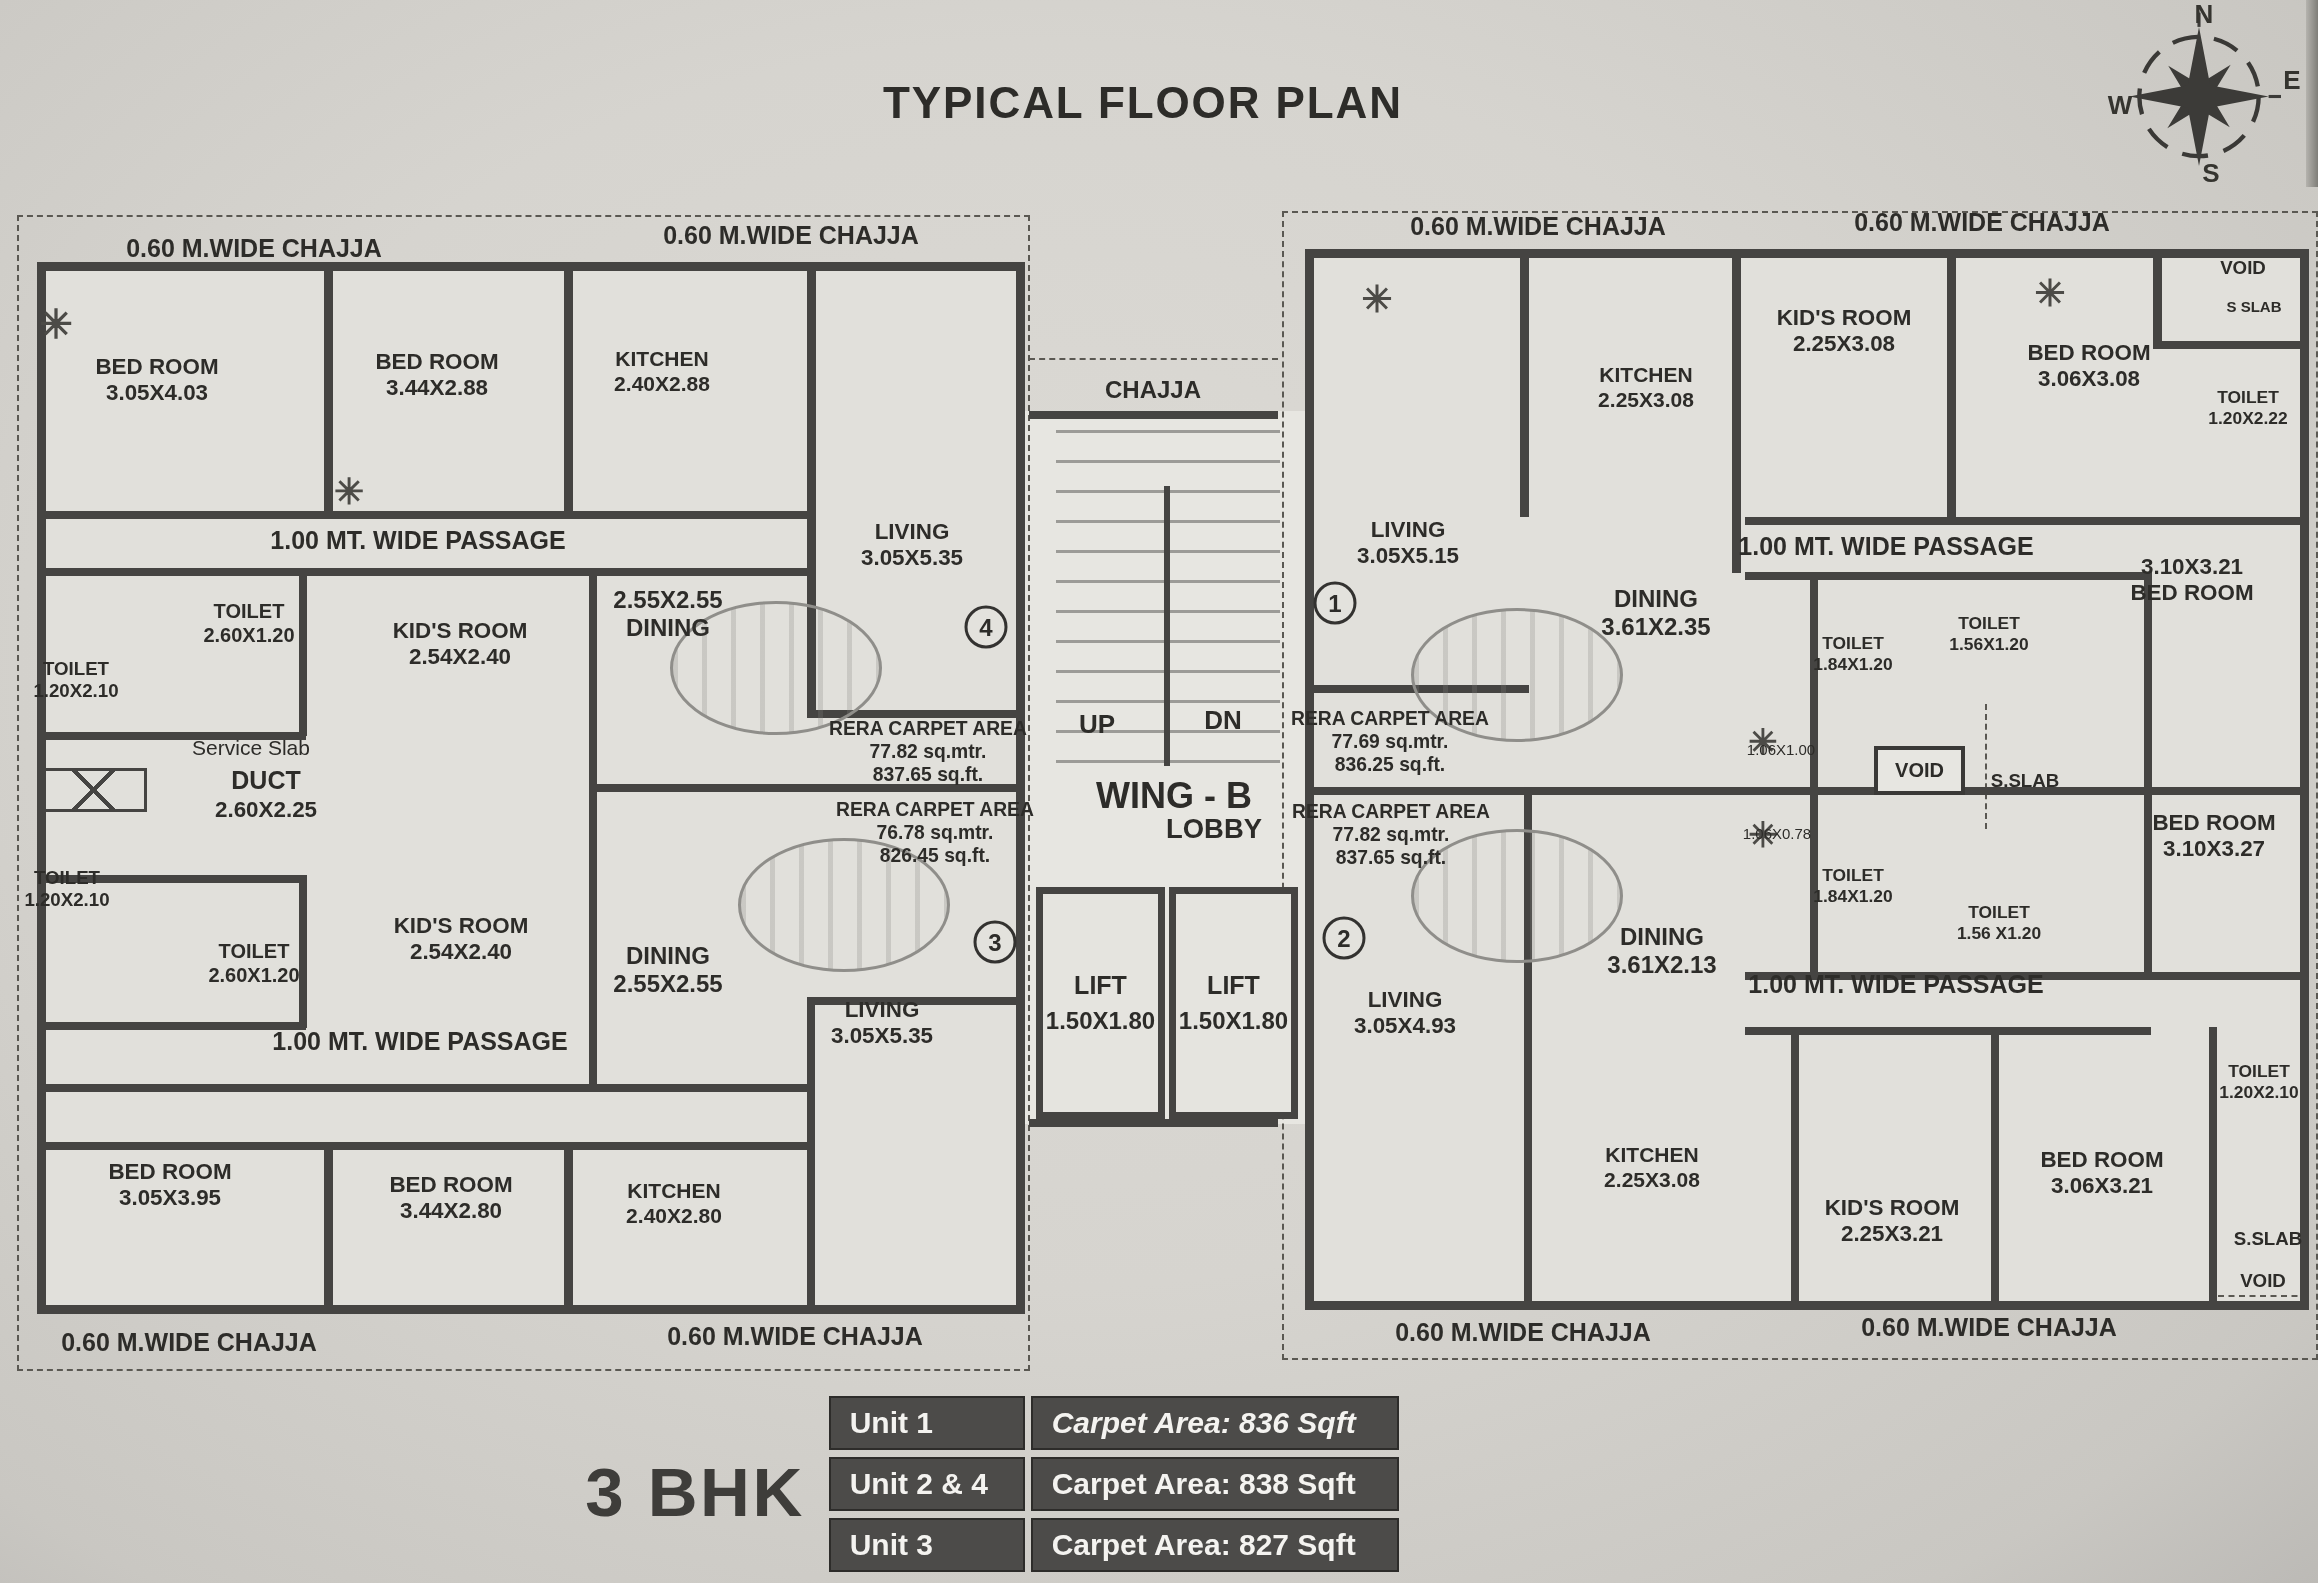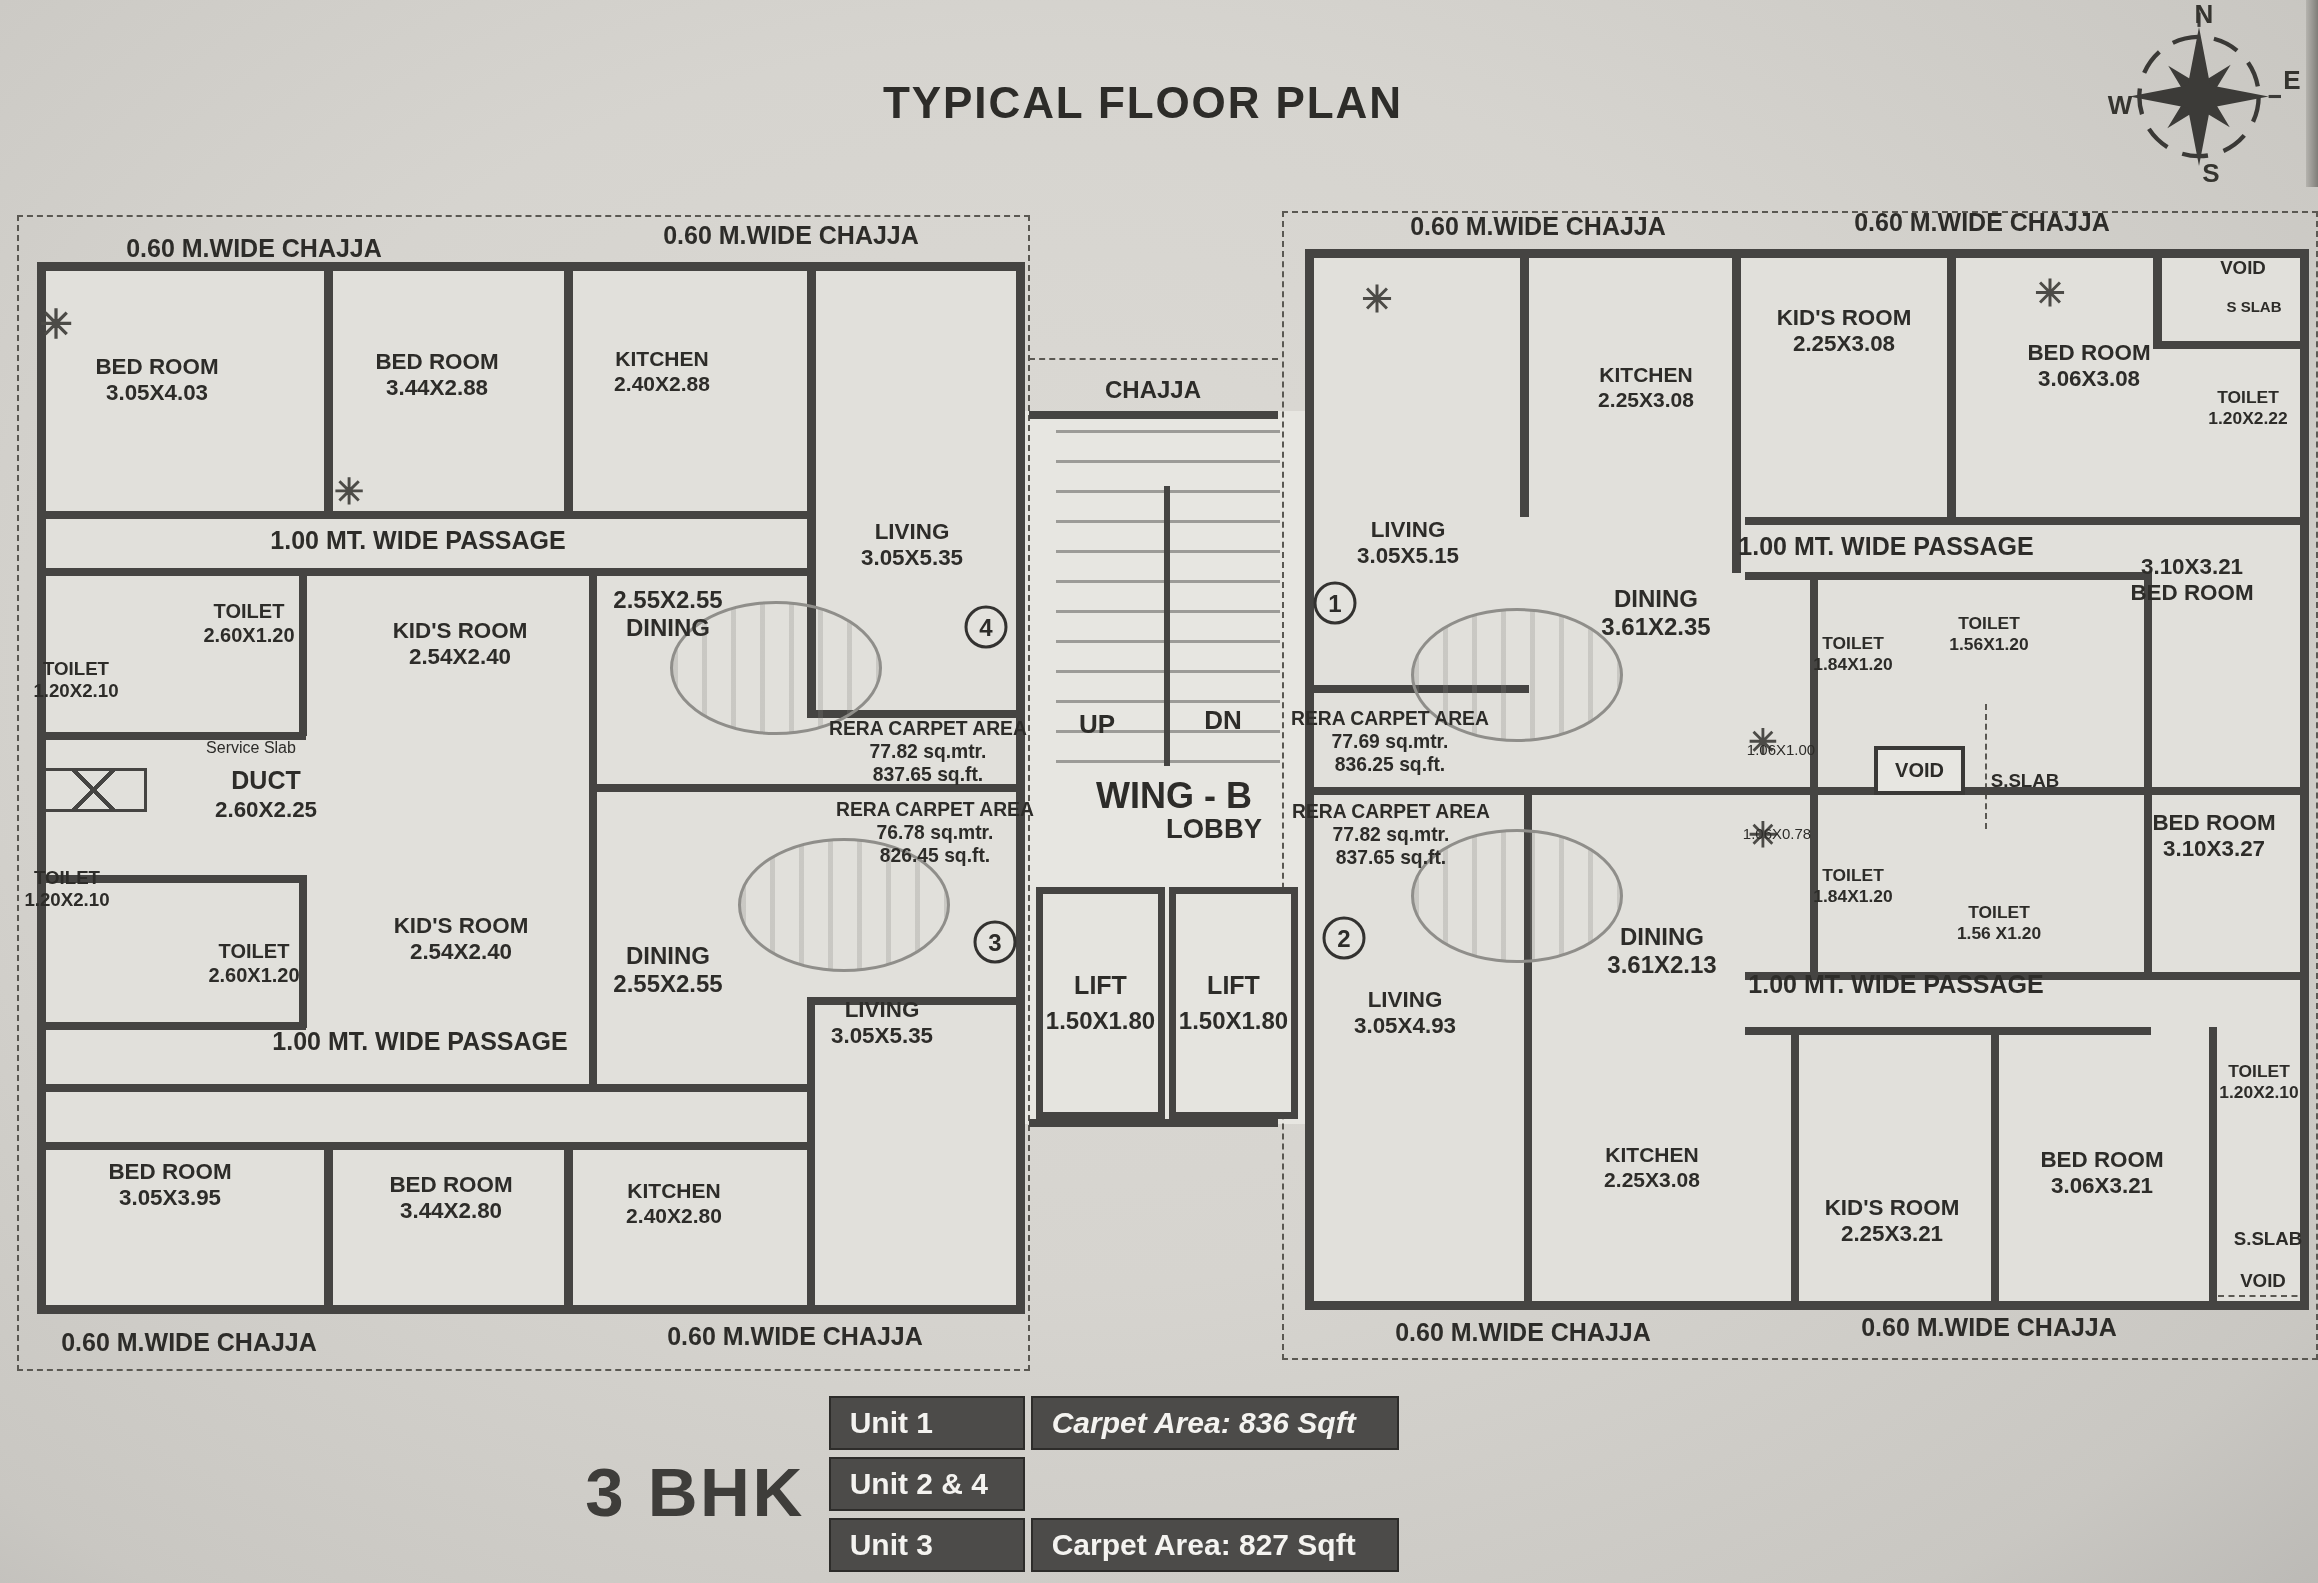--- a/index.html
+++ b/index.html
@@ -183,21 +183,21 @@
     <div>DINING</div>
   </div>
   <div class="circ" style="left:986px;top:627px;">4</div>
 
   <div class="lbl" style="left:928px;top:752px;font-size:19.3px;font-weight:600;">
     <div>RERA CARPET AREA</div>
     <div>77.82 sq.mtr.</div>
     <div>837.65 sq.ft.</div>
   </div>
 
-  <div class="lbl soft" style="left:251px;top:748px;font-size:16px;">Service Slab</div>
+  <div class="lbl soft" style="left:251px;top:748px;font-size:21px;">Service Slab</div>
   <div class="lbl" style="left:266px;top:781px;font-size:25px;">DUCT</div>
   <div class="lbl" style="left:266px;top:810px;font-size:22.4px;">2.60X2.25</div>
 
   <div class="lbl" style="left:76px;top:680px;font-size:18.7px;">
     <div>TOILET</div>
     <div>1.20X2.10</div>
   </div>
   <div class="lbl" style="left:67px;top:889px;font-size:18.7px;">
     <div>TOILET</div>
     <div>1.20X2.10</div>
@@ -347,20 +347,23 @@
 
   <div class="lgc" style="left:829px;top:1396px;width:196px;height:54px;">
     <span>Unit 1</span>
   </div>
   <div class="lgc" style="left:1031px;top:1396px;width:368px;height:54px;font-style:italic;">
     <span>Carpet Area: 836 Sqft</span>
   </div>
   <div class="lgc" style="left:829px;top:1457px;width:196px;height:54px;">
     <span>Unit 2 &amp; 4</span>
   </div>
+  <div class="lgc" style="left:1031px;top:1457px;width:368px;height:54px;">
+    <span>Carpet Area: 838 Sqft</span>
+  </div>
   <div class="lgc" style="left:829px;top:1518px;width:196px;height:54px;">
     <span>Unit 3</span>
   </div>
   <div class="lgc" style="left:1031px;top:1518px;width:368px;height:54px;">
     <span>Carpet Area: 827 Sqft</span>
   </div>
 
 </div>
 
 

